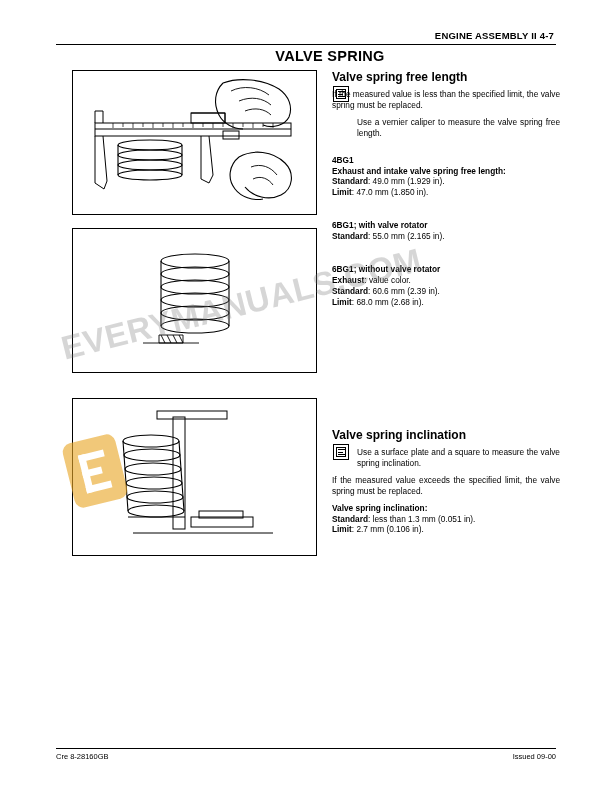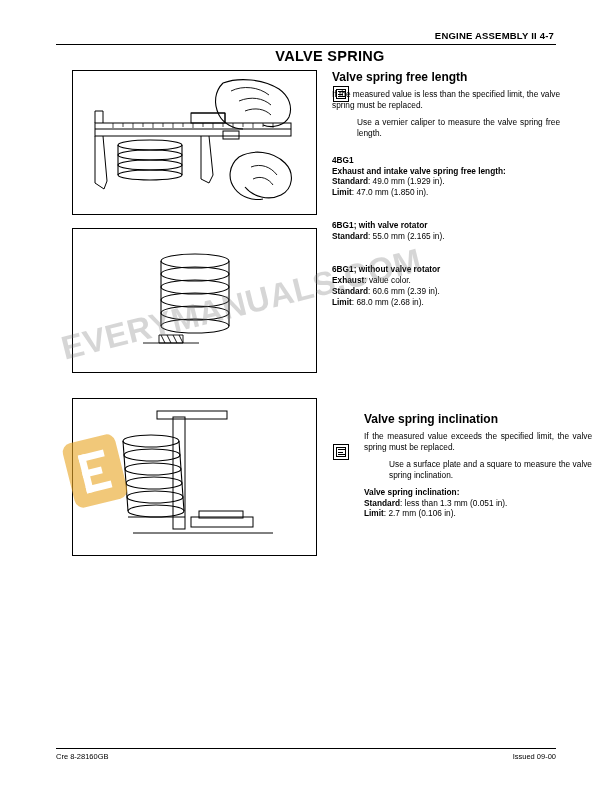--- a/index.html
+++ b/index.html
@@ -343,24 +343,24 @@
     </div>
   </div>
 
   <div class="noteicon" style="top:444px;">
     <div class="inner"></div>
       <div class="bar"></div>
       <div class="bar bar2"></div>
       <div class="bar bar3"></div>
   </div>
 
-  <div class="col" style="top:412px;margin-left:32px;">
+  <div class="col" style="top:428px;">
     <div class="h">Valve spring inclination</div>
+    <div class="p indent-text">Use a surface plate and a square to measure the valve spring inclination.</div>
     <div class="p">If the measured value exceeds the specified limit, the valve spring must be replaced.</div>
-    <div class="p indent-text">Use a surface plate and a square to measure the valve spring inclination.</div>
 
     <div class="blk">
       <div>
         <span class="b">Valve spring inclination:</span><span></span>
       </div>
       <div>
         <span class="b">Standard</span><span>: less than 1.3 mm (0.051 in).</span>
       </div>
       <div>
         <span class="b">Limit</span><span>: 2.7 mm (0.106 in).</span>

